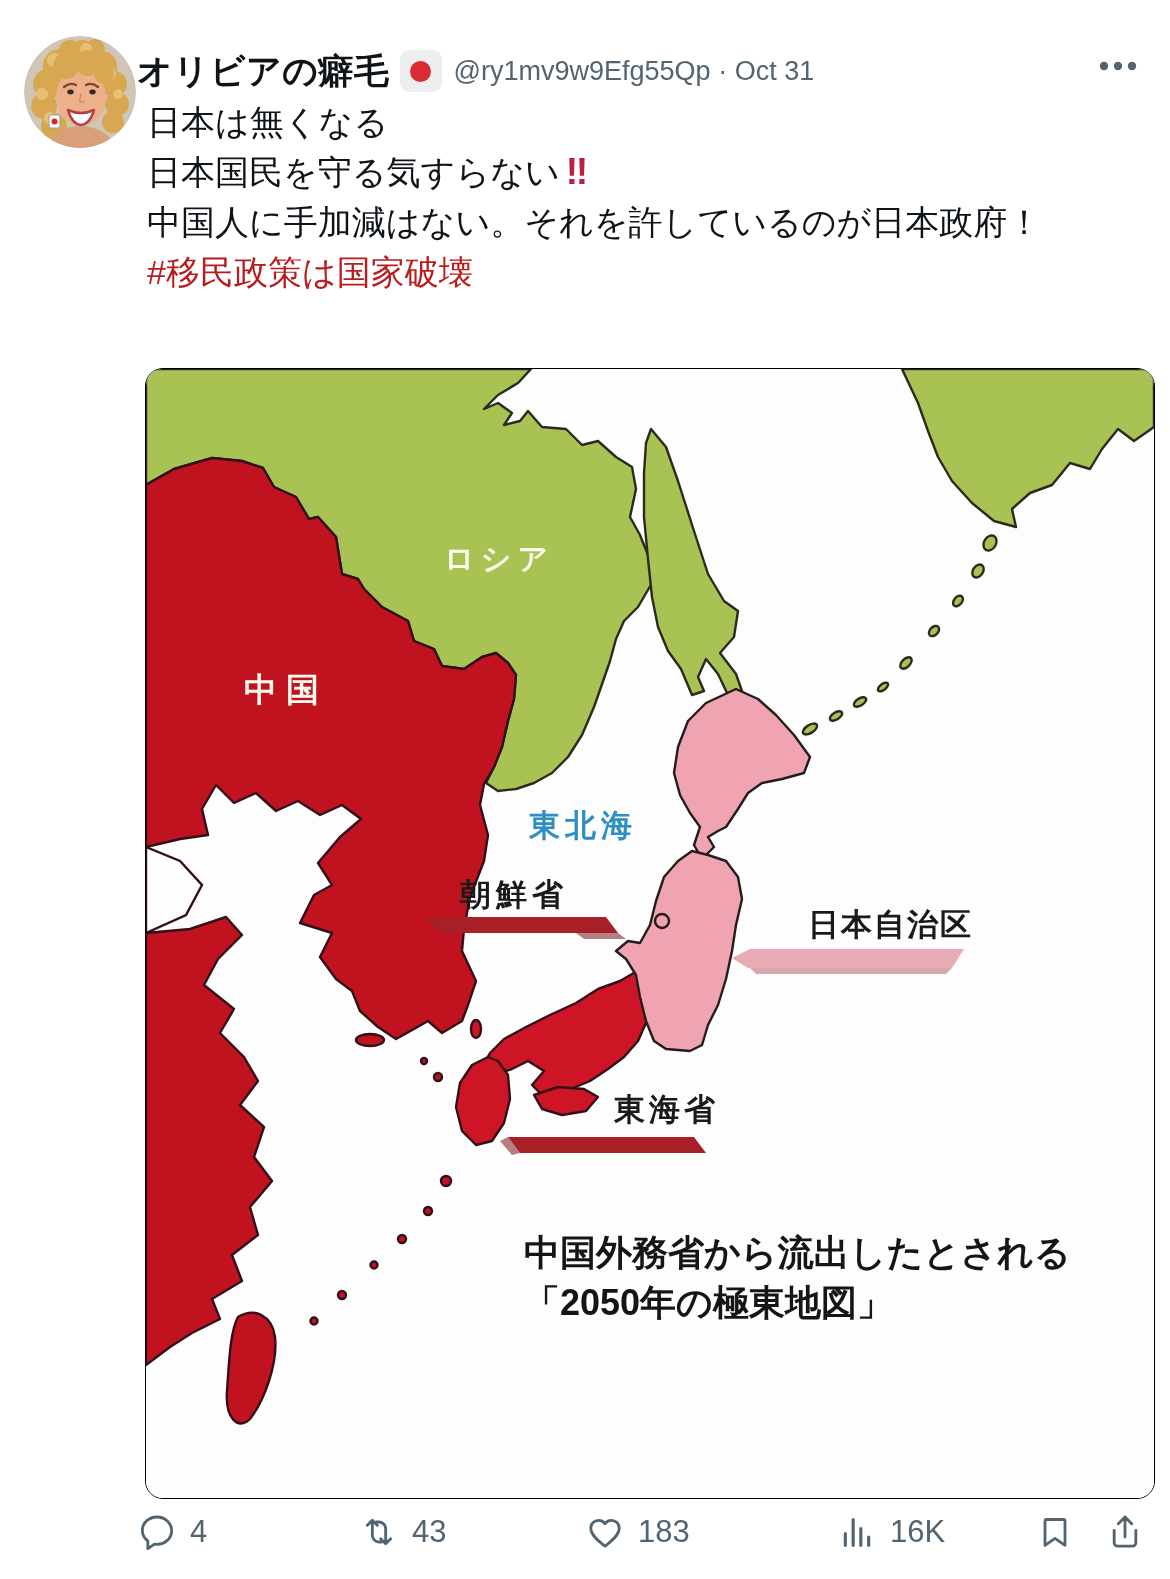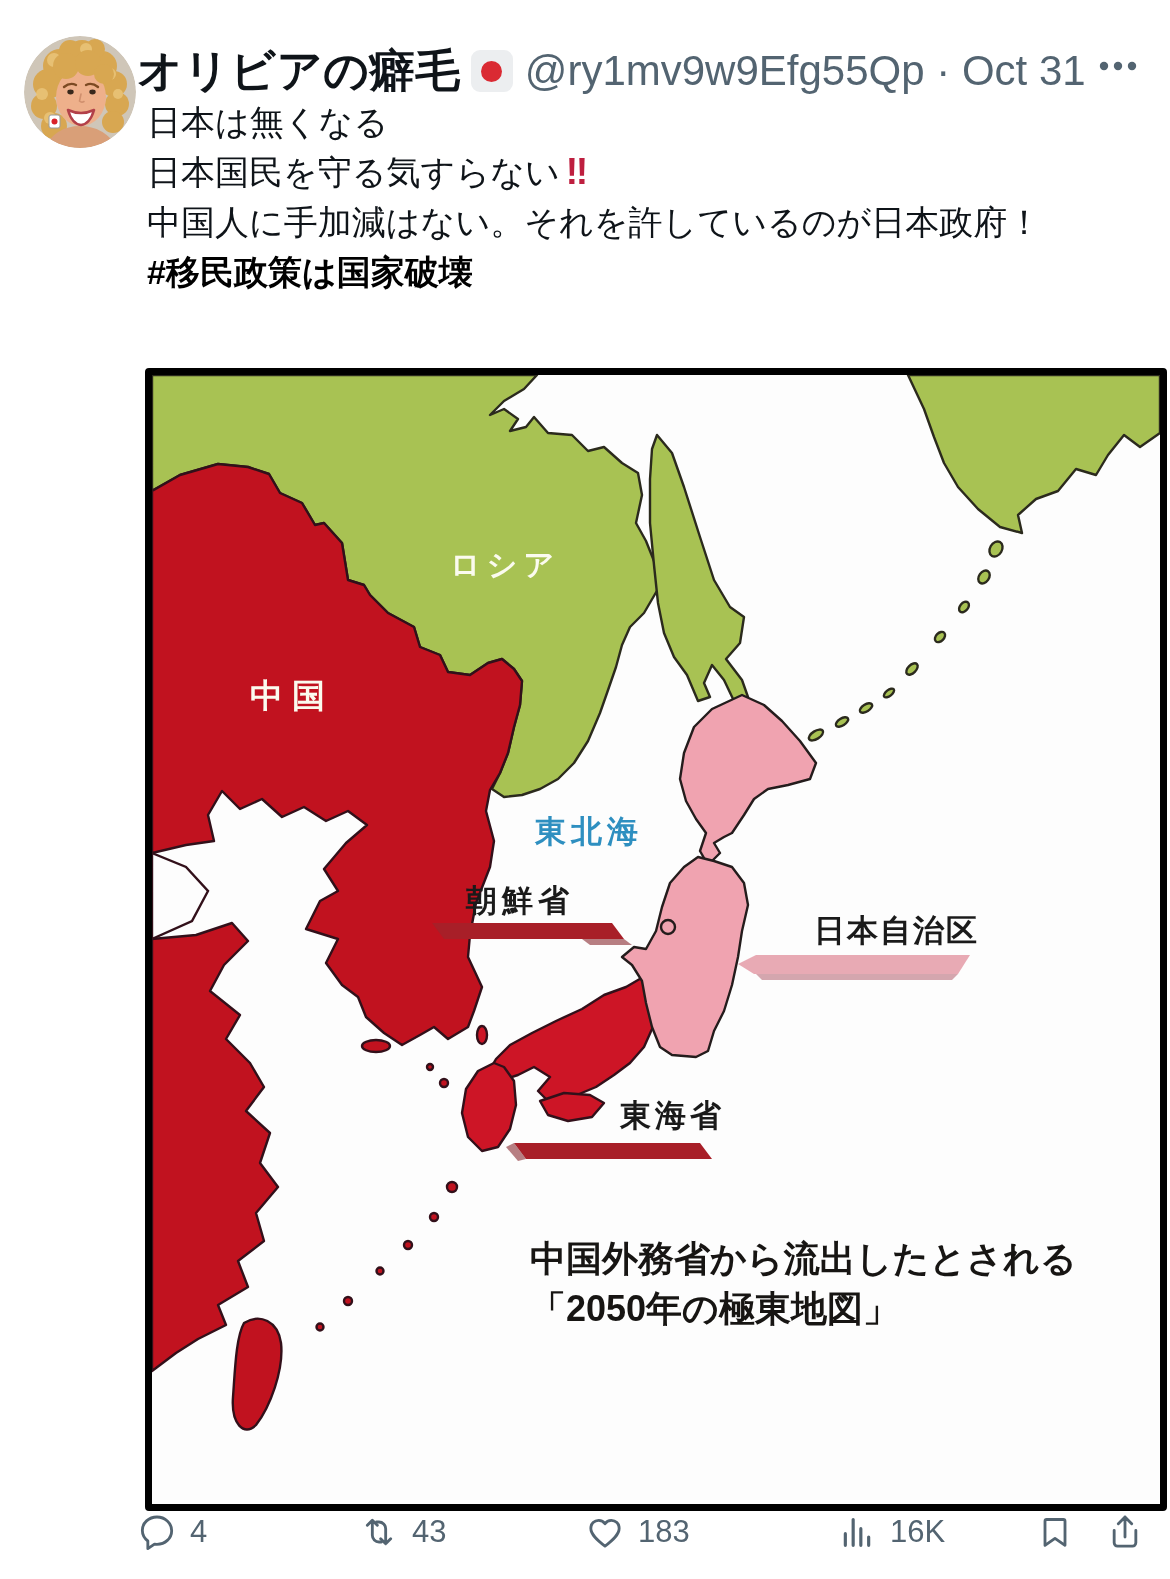--- a/index.html
+++ b/index.html
@@ -2,34 +2,34 @@
 <html><head>
 <meta charset="utf-8">
 <style>
   html,body{margin:0;padding:0;background:#ffffff;}
   .page{position:relative;width:1170px;height:1579px;background:#ffffff;overflow:hidden;
         font-family:"Liberation Sans","DejaVu Sans",sans-serif;color:#0f1419;}
 
   
   .avatar{position:absolute;left:24px;top:36px;width:112px;height:112px;border-radius:50%;overflow:hidden;cursor:pointer;}
   .header-line{position:absolute;left:137px;top:48px;height:46px;display:flex;align-items:center;white-space:nowrap;}
-  .name{font-size:45px;font-weight:800;color:#0f1419;letter-spacing:.5px;}
+  .name{font-size:35px;font-weight:800;color:#0f1419;letter-spacing:.5px;}
   .flag{display:inline-block;width:42px;height:42px;background:#eceef0;border-radius:9px;position:relative;margin:0 12px 0 10px;flex:0 0 auto;}
   .flag-dot{position:absolute;left:50%;top:50%;width:21px;height:21px;margin:-10.5px 0 0 -10.5px;background:#da2a33;border-radius:50%;}
-  .handle{font-size:42px;font-weight:400;color:#536471;}
+  .handle{font-size:27px;font-weight:400;color:#536471;}
   .more{position:absolute;right:28px;top:46px;width:48px;height:40px;display:flex;align-items:center;justify-content:center;cursor:pointer;}
 
   
   .tweet-text{position:absolute;left:147px;top:97px;width:1012px;font-size:34px;line-height:50px;color:#0f1419;}
   .exclaim{color:#be1f3f;font-weight:900;font-size:37px;margin-left:6px;letter-spacing:-1px;}
-  .hashtag{color:#000000;cursor:pointer;font-weight:bold;}
+  .hashtag{color:#b91c1c;cursor:pointer;}
 
   
   .media-card{position:absolute;left:145px;top:368px;width:1008px;height:1129px;margin:0;
-              border:7px solid #000000;border-radius:4px;overflow:hidden;background:#fdfdfd;cursor:pointer;}
+              border:1px solid #000000;border-radius:18px;overflow:hidden;background:#fdfdfd;cursor:pointer;}
   .media-card svg{display:block;width:100%;height:100%;}
   .map-label{font-family:"Liberation Sans","DejaVu Sans",sans-serif;font-weight:bold;}
   .map-caption{font-family:"Liberation Sans","DejaVu Sans",sans-serif;font-weight:bold;fill:#171513;}
 
   
   .engagement{position:absolute;left:137px;top:1500px;width:1016px;height:64px;}
   .eng-group{position:absolute;top:0;height:64px;display:flex;align-items:center;color:#536471;cursor:pointer;}
   .eng-group svg{width:40px;height:40px;flex:0 0 auto;}
   .eng-count{font-size:31px;color:#536471;margin-left:13px;}
 </style>

